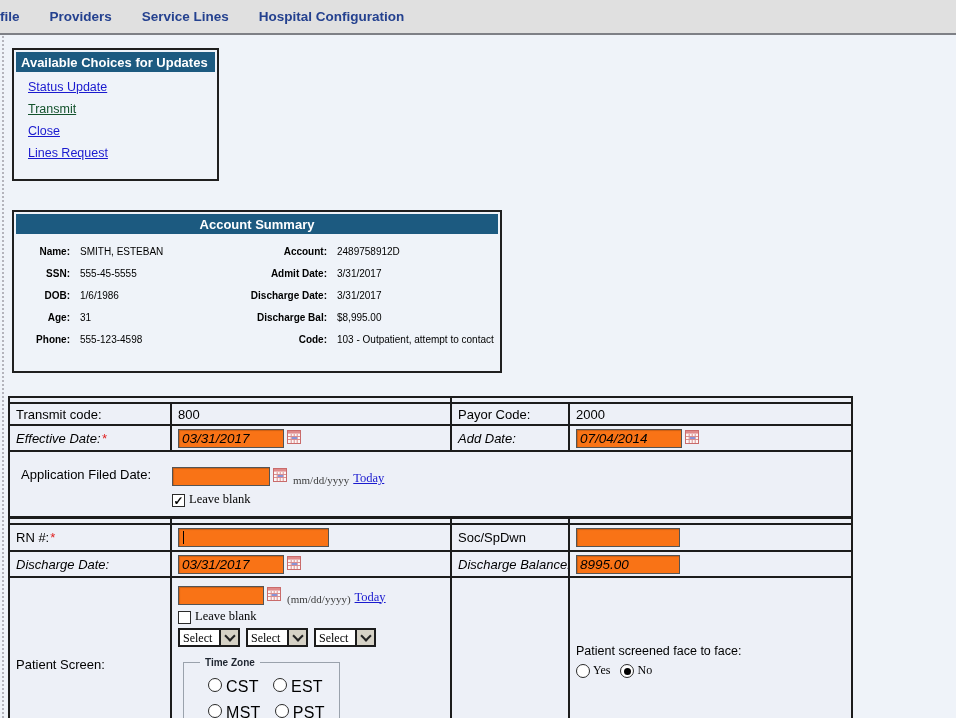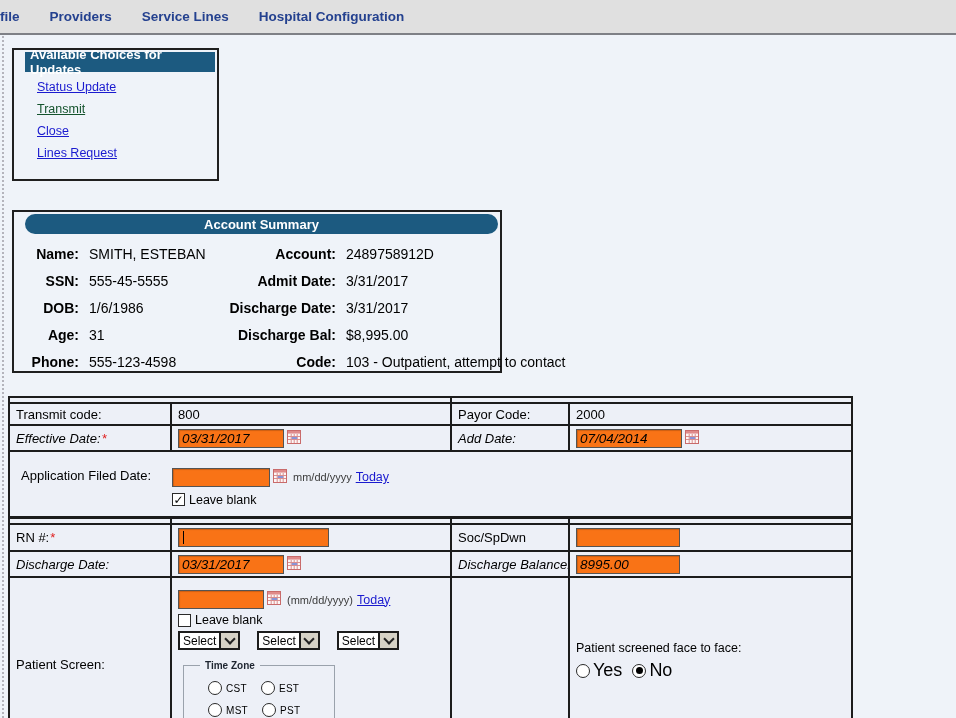--- a/index.html
+++ b/index.html
@@ -18,35 +18,34 @@
   }
   .nav span{white-space:nowrap;cursor:pointer;}
   .splitter{
     position:absolute;left:2px;top:36px;height:682px;width:0;
     border-left:2px dotted #B4B4BC;
   }
   
   .panel{
     position:absolute;background:#EFF3F9;border:2px solid #1F1F1F;
     box-sizing:border-box;
-    padding-left:9px;
   }
   .panel-hdr{
     margin:2px;height:20px;background:#1C5A80;color:#FFF;
     font-weight:bold;font-size:13px;display:flex;align-items:center;
     padding-left:5px;box-sizing:border-box;
   }
-  .panel-hdr.center{justify-content:center;padding-left:0;border-radius:10px;}
+  .panel-hdr.center{justify-content:center;padding-left:0;}
   .choices{left:12px;top:48px;width:207px;height:133px;}
   .choices a{display:block;margin:8px 0 0 14px;font-size:12.5px;width:max-content;}
   .account{left:12px;top:210px;width:490px;height:163px;}
   .acct-grid{
     display:grid;grid-template-columns:48px 130px 107px 1fr;
     column-gap:10px;row-gap:11px;padding:10px 4px 0 8px;
-    font-size:14px;align-items:center;
+    font-size:10px;align-items:center;
   }
   .acct-grid .lab{font-weight:bold;text-align:right;white-space:nowrap;}
   .acct-grid .val{white-space:nowrap;}
   
   a{color:#1A1ACF;text-decoration:underline;cursor:pointer;}
   a.visited{color:#14532d;}
   
   table.form{
     position:absolute;left:8px;width:843px;
     border-collapse:collapse;table-layout:fixed;
@@ -68,61 +67,61 @@
     display:inline-flex;align-items:center;height:19px;background:#f97316;
     border:1px solid #545454;box-shadow:inset 1px 1px 1px rgba(0,0,0,0.18);
     padding:0 3px;font-size:13.5px;vertical-align:middle;box-sizing:border-box;
     white-space:nowrap;
   }
   .w105{width:106px;} .w100{width:98px;} .w150{width:151px;}
   .w103{width:104px;} .w85{width:86px;}
   .caret{width:1px;height:13px;background:#000;margin-left:1px;}
   .cal{vertical-align:middle;margin-left:3px;cursor:pointer;}
   .hint{font-size:11px;color:#3C3C3C;margin:0 4px 0 6px;vertical-align:middle;}
-  .line{display:flex;align-items:center;}
+  .line{display:flex;align-items:flex-end;font-family:Liberation Serif, serif;}
   .cbx{
     width:13px;height:13px;background:#FFF;border:1px solid #2A2A2A;
     display:inline-flex;align-items:center;justify-content:center;flex:none;
     box-sizing:border-box;cursor:pointer;
   }
   .cbx.checked::after{content:"✓";font-size:12px;font-weight:bold;line-height:1;color:#000;}
   .cbx-lab{font-size:12.5px;margin-left:4px;}
   .rdo{
     width:12px;height:12px;border:1px solid #2A2A2A;border-radius:50%;
     background:#FFF;display:inline-block;position:relative;flex:none;cursor:pointer;
     box-sizing:content-box;
   }
   .rdo.checked::after{
     content:"";position:absolute;left:2.5px;top:2.5px;width:7px;height:7px;
     border-radius:50%;background:#000;
   }
   .fselect{
     display:inline-flex;align-items:stretch;border:2px solid #1C1C1C;
-    background:#FFF;height:19px;box-sizing:border-box;margin-right:17px;cursor:pointer;
+    background:#FFF;height:19px;box-sizing:border-box;margin-right:6px;cursor:pointer;
   }
   .fs-text{padding:1px 3px 0 3px;font-size:12px;min-width:33px;}
   .fs-btn{
     width:17px;background:#D6D2C6;border-left:2px solid #1C1C1C;
     display:flex;align-items:center;justify-content:center;
   }
   .chev{width:6px;height:6px;border-right:2px solid #222;border-bottom:2px solid #222;
     transform:rotate(45deg);margin-top:-3px;}
   
   .ps-cell{padding:6px 0 0 6px;}
   .ps-cell .line{margin-bottom:4px;}
   fieldset.tz{
     width:152px;margin:10px 0 0 5px;border:1px solid #9AA2AC;
     padding:2px 0 14px 0;box-sizing:border-box;background:transparent;
   }
   fieldset.tz legend{margin-left:16px;padding:0 5px;font-size:10px;font-weight:bold;color:#1E2530;}
-  .tz-row{display:flex;align-items:center;margin:8px 0 0 24px;font-size:10px;}
+  .tz-row{display:flex;align-items:flex-start;margin:8px 0 0 24px;font-size:16px;}
   .tz-row .rdo{margin-right:4px;}
   .tz-row .tz-lab{margin-right:14px;letter-spacing:0.3px;}
   .face-cell{padding:6px 0 0 8px;font-size:12.5px;}
-  .face-cell .line{margin-top:5px;font-size:18px;}
+  .face-cell .line{margin-top:5px;font-size:12px;}
   .face-cell .rdo{margin-right:3px;}
   .face-cell .opt{margin-right:10px;}
   .lblcell{white-space:nowrap;}
 </style>
 </head>
 <body>
 
 <div class="nav">
   <span>file</span>
   <span>Providers</span>

